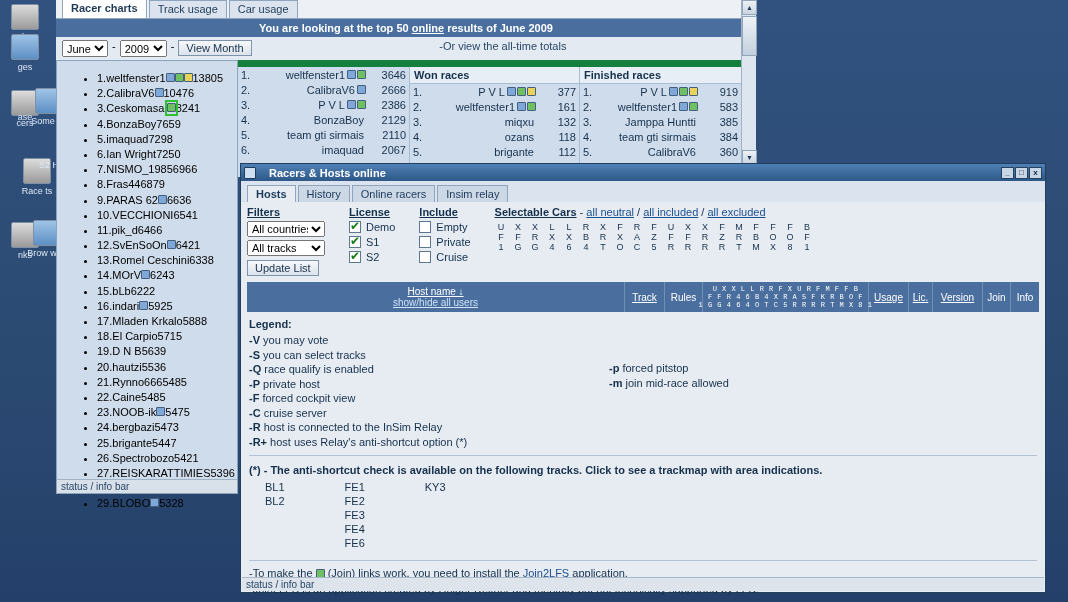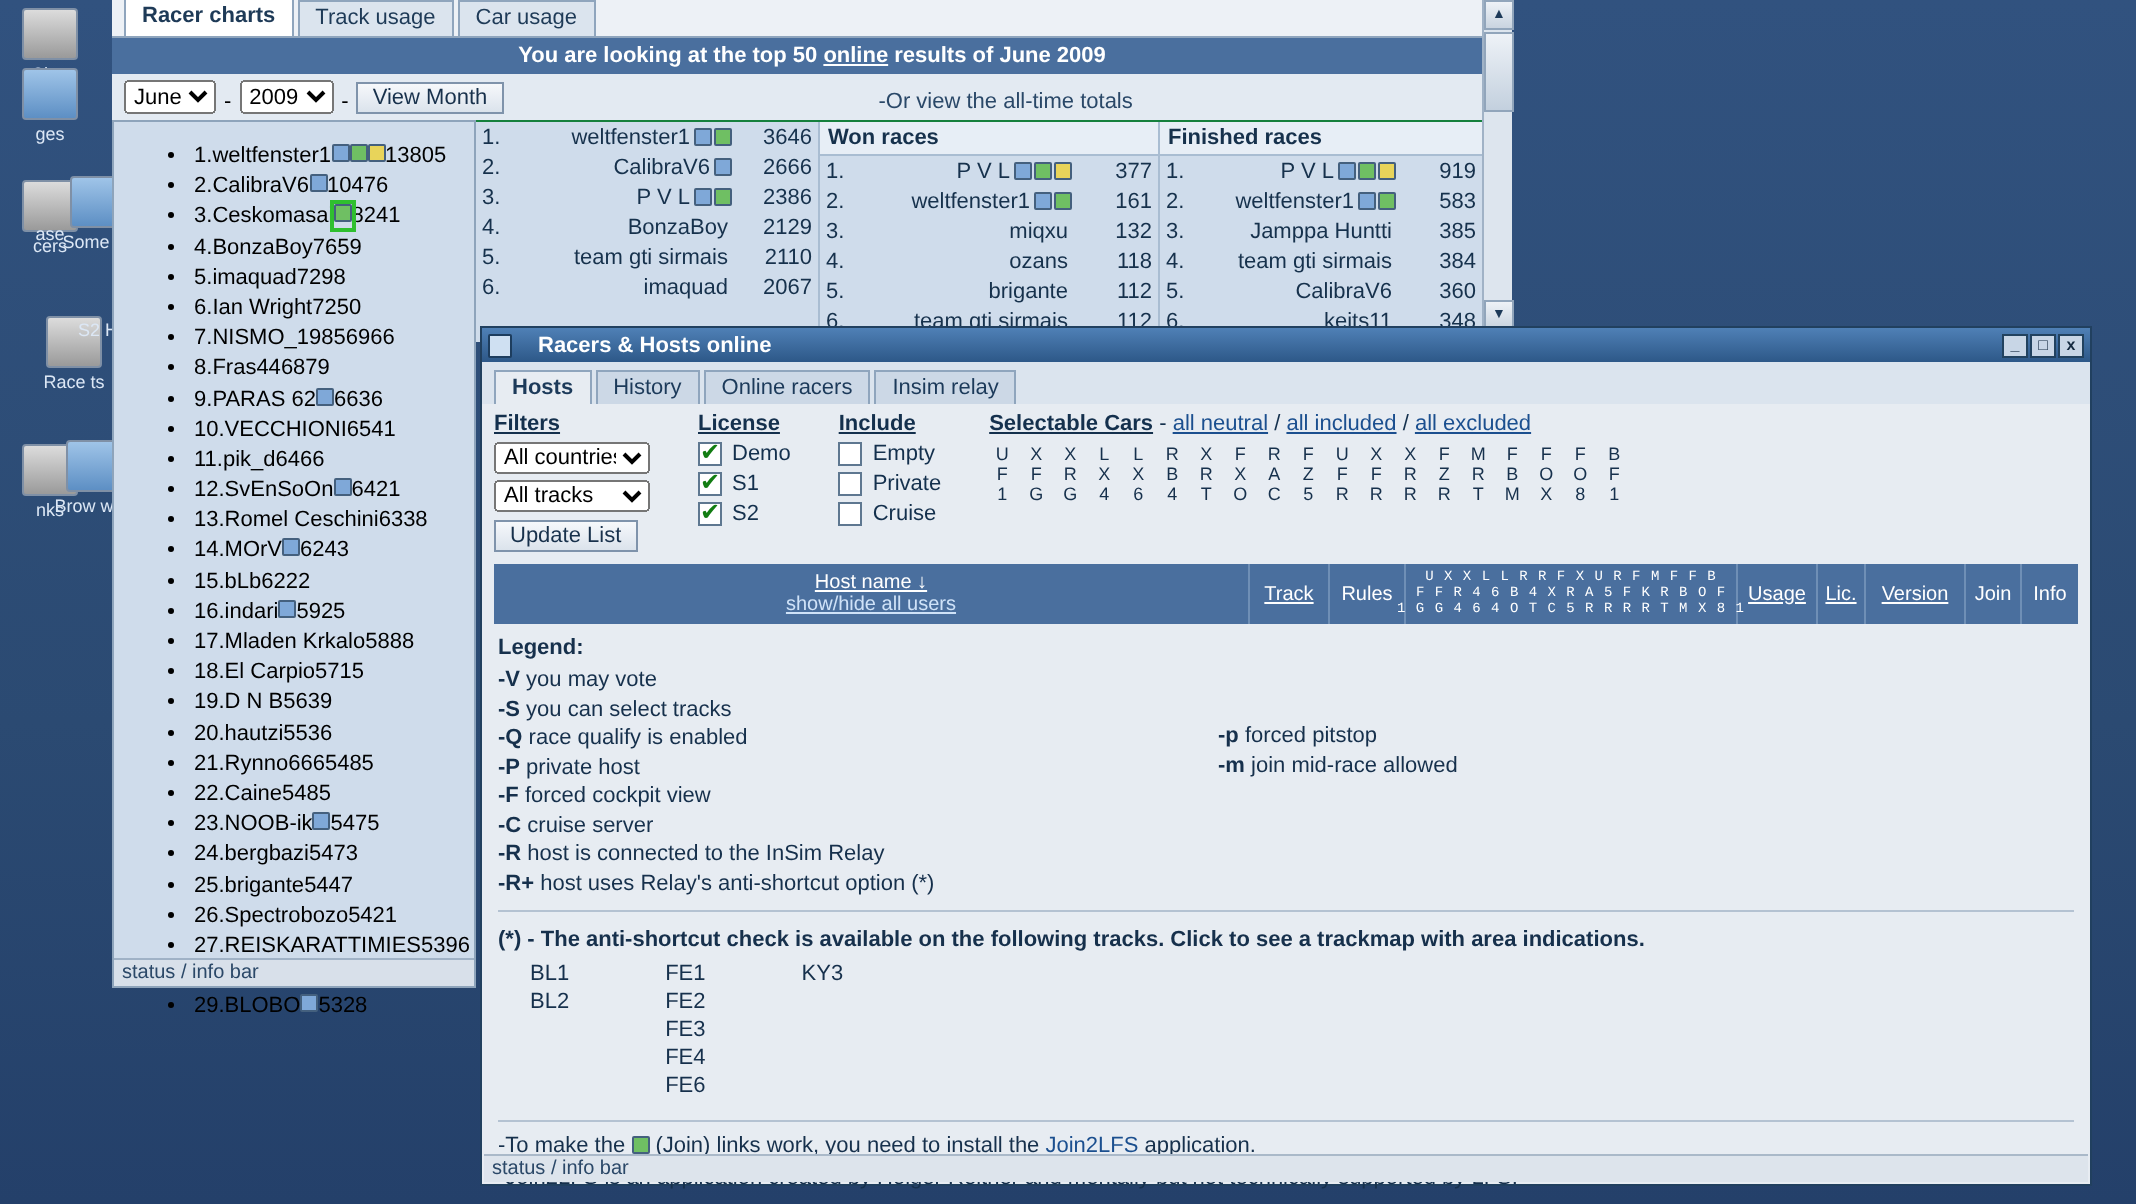--- a/index.html
+++ b/index.html
@@ -59,22 +59,22 @@
     padding: 2px 8px 3px 8px; font-size: 11px; border: 1px solid #8fa5bd;
     border-bottom: none; background: #dbe4ee; color: #1e3a57; cursor: default;
   }
   .tab.active { background: #ffffff; font-weight: bold; padding-bottom: 4px; }
   .banner {
     background: #4a6f9e; color: #ffffff; text-align: center; font-weight: bold;
     font-size: 11px; padding: 3px 0;
   }
   .banner u { text-decoration: underline; }
   .filterbar {
-    display: flex; align-items: flex-end; background: #e3eaf2;
-    border-bottom: 1px solid #15803d; padding: 3px 6px; gap: 4px; font-size: 11px;
+    display: flex; align-items: flex-start; background: #e3eaf2;
+    border-bottom: 7px solid #15803d; padding: 3px 6px; gap: 4px; font-size: 11px;
   }
   .filterbar select { font-size: 11px; height: 17px; }
   .btn {
     font-size: 11px; padding: 1px 7px; border: 1px solid #7f93ab;
     background: linear-gradient(180deg,#f6f8fb,#dbe3ec); color: #18314c;
   }
   .alltime { flex: 1 1 auto; text-align: center; color: #2a4868; }
   .cols { display: flex; background: #cfdceb; height: 110px; }
   .col { border-right: 1px solid #a9bdd2; }
   .col:last-child { border-right: none; }
@@ -158,21 +158,21 @@
   .th.name .line2 a { color: #cfe2f8; font-size: 10px; }
   .bits { font-size: 7px; line-height: 8px; letter-spacing: 0.5px; white-space: pre; font-family: "Liberation Mono", monospace; }
   .legend { background: #e7ecf2; padding: 6px 8px 2px 8px; font-size: 11px; color: #16304c; }
   .legend h5 { margin: 0 0 3px 0; font-size: 11px; font-weight: bold; }
   .legend .two { display: flex; }
   .legend .two .lc { width: 360px; }
   .legend .ln { line-height: 14.5px; }
   .legend .ln b { font-weight: bold; }
   .hr { border: none; border-top: 1px solid #b4c2d2; margin: 6px 0; }
   .shortcut { font-size: 11px; color: #16304c; padding: 0 8px; font-weight: bold; }
-  .trackcols { display: flex; gap: 48px; padding: 4px 8px 0 24px; font-size: 11px; color: #16304c; }
+  .trackcols { display: flex; gap: 60px; padding: 4px 8px 0 24px; font-size: 11px; color: #16304c; }
   .trackcols div span { display: block; line-height: 14px; }
   .footer { font-size: 11px; color: #16304c; padding: 2px 8px; }
   .footer a { color: #1b4f8f; }
   .win-status {
     position: absolute; left: 1px; right: 1px; bottom: 1px;
     background: #dde4ec; border-top: 1px solid #aab9c9; font-size: 10px;
     color: #2b4868; padding: 1px 4px;
   }
   a { text-decoration: underline; }
 </style>

